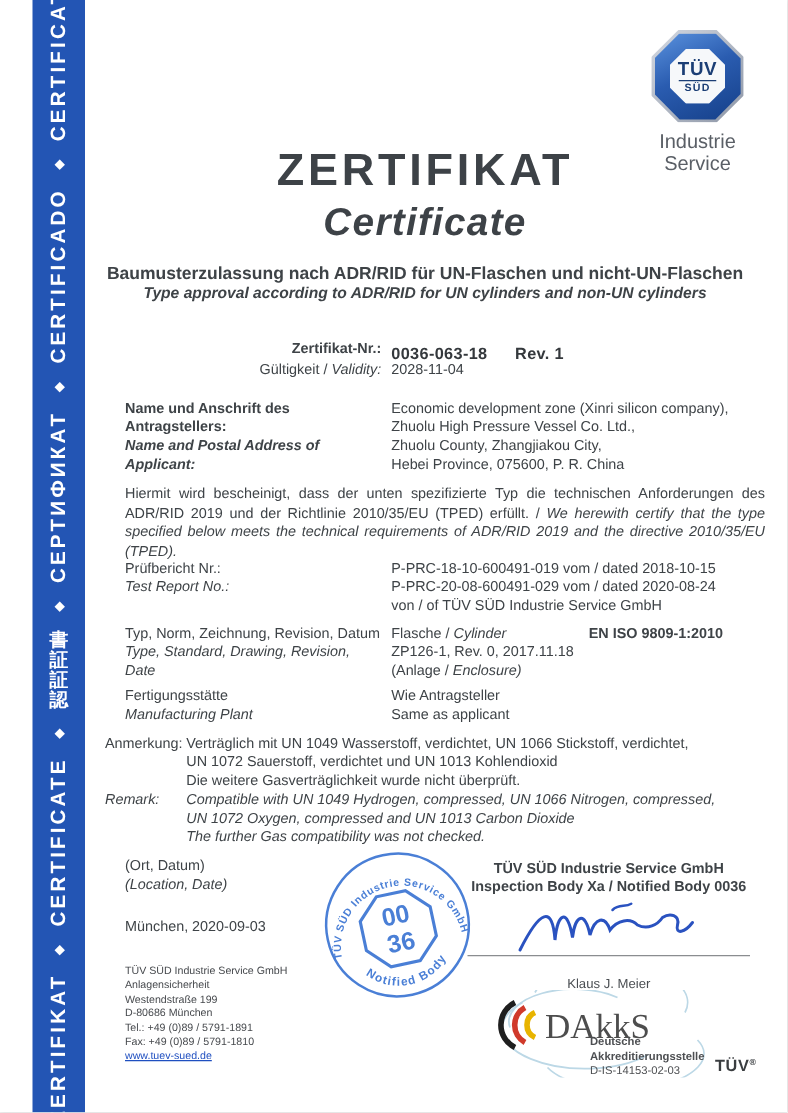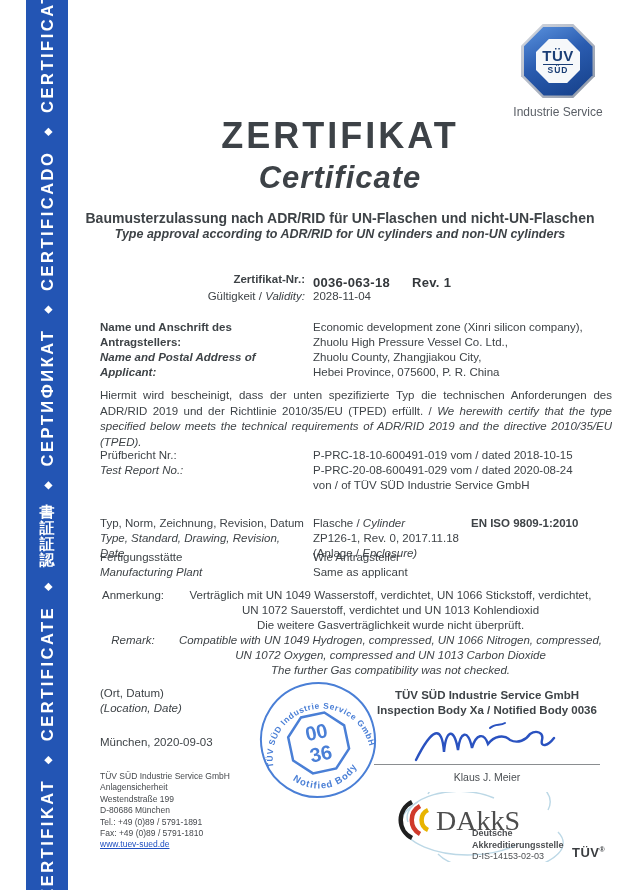--- a/index.html
+++ b/index.html
@@ -23,49 +23,49 @@
   .band-cjk .cjk-ch { display:inline-block; transform:rotate(90deg); }
   
   .logo-wrap { position:absolute; left:512px; top:24px; width:92px; text-align:center; }
   .oct { clip-path:polygon(29.3% 0%,70.7% 0%,100% 29.3%,100% 70.7%,70.7% 100%,29.3% 100%,0% 70.7%,0% 29.3%); }
   .oct-rim { width:74px; height:74px; margin:0 auto; background:linear-gradient(135deg,#d4d9e2,#8d96a6); display:flex; align-items:center; justify-content:center; }
   .oct-blue { width:69px; height:69px; background:linear-gradient(155deg,#5a92de 0%,#2a5cb0 45%,#153f88 100%); display:flex; align-items:center; justify-content:center; }
   .oct-core { width:44px; height:44px; background:#f6f8fa; display:flex; flex-direction:column; align-items:center; justify-content:center; }
   .oct-tuv { font-size:15px; font-weight:bold; color:#1b3e75; letter-spacing:.5px; line-height:15px; }
   .oct-rule { width:30px; height:1px; background:#1b3e75; margin:1px 0 1px; }
   .oct-sud { font-size:8.5px; font-weight:bold; color:#1b3e75; letter-spacing:1px; line-height:9px; }
-  .logo-sub { margin-top:7px; font-size:12px; color:#5a5f66; }
+  .logo-sub { margin-top:7px; font-size:16px; color:#5a5f66; }
   
   .title-block { position:absolute; left:70px; top:116px; width:540px; text-align:center; color:#3d4247; }
   .title-de { font-size:36px; font-weight:bold; letter-spacing:3px; line-height:40px; }
   .title-en { font-size:31px; font-weight:bold; font-style:italic; letter-spacing:1px; line-height:38px; margin-top:3px; }
   .subtitle-block { position:absolute; left:70px; top:210px; width:540px; text-align:center; }
   .subtitle-de { font-size:14px; font-weight:bold; line-height:16px; }
   .subtitle-en { font-size:12.5px; font-weight:bold; font-style:italic; line-height:16px; }
   
   .fs { font-size:11.5px; line-height:15px; }
   .row { position:absolute; left:100px; width:512px; display:grid; grid-template-columns:205px 1fr; column-gap:8px; }
-  .row3 { grid-template-columns:205px 150px 1fr;margin-top:16px; }
+  .row3 { grid-template-columns:205px 150px 1fr; }
   .lab-r { text-align:right; }
   .b { font-weight:bold; }
   .i { font-style:italic; }
   .bi { font-weight:bold; font-style:italic; }
   .certno-val { font-size:13px; font-weight:bold; color:#34383c; padding-top:3px; letter-spacing:.3px; }
   .certno-rev { margin-left:22px; }
   .statement { position:absolute; left:100px; top:388px; width:512px; font-size:11.5px; line-height:15.5px; text-align:justify; }
-  .remark-grid { position:absolute; left:102px; top:588px; width:512px; display:grid; grid-template-columns:62px 1fr; column-gap:3px; row-gap:0;text-align:center; }
+  .remark-grid { position:absolute; left:84px; top:588px; width:512px; display:grid; grid-template-columns:62px 1fr; column-gap:3px; row-gap:0; }
   
   .ort-block { position:absolute; left:100px; top:686px; }
   .muenchen { position:absolute; left:100px; top:735px; }
   .stamp { position:absolute; left:257px; top:679px; transform:rotate(-12deg); }
   .sig-block { position:absolute; left:374px; top:688px; width:226px; text-align:center; }
   .sig-org { font-size:11.5px; font-weight:bold; line-height:15px; }
   .sig-svg { display:block; margin:2px auto 0; }
   .sig-line { width:100%; height:1px; background:#8a8d90; margin-top:-2px; }
-  .sig-name { font-size:10.5px; margin-top:6px; color:#4a4e52; }
+  .sig-name { font-size:10.5px; margin-top:16px; color:#4a4e52; }
   
   .footer-addr { position:absolute; left:100px; top:771px; font-size:8.5px; line-height:11.4px; color:#46494d; }
   .footer-link { color:#1f4fc0; text-decoration:underline; }
   .dakks { position:absolute; left:398px; top:792px; width:210px; }
   .dakks-text { position:absolute; left:74px; top:36px; font-size:9px; line-height:11.5px; color:#4d4f52; font-weight:bold; }
   .dakks-text .t3 { font-weight:normal; }
   .tuv-mark { position:absolute; left:572px; top:845px; font-size:13px; font-weight:bold; color:#3a3d40; letter-spacing:.5px; }
   .tuv-mark sup { font-size:7px; }
 </style>
 </head>

